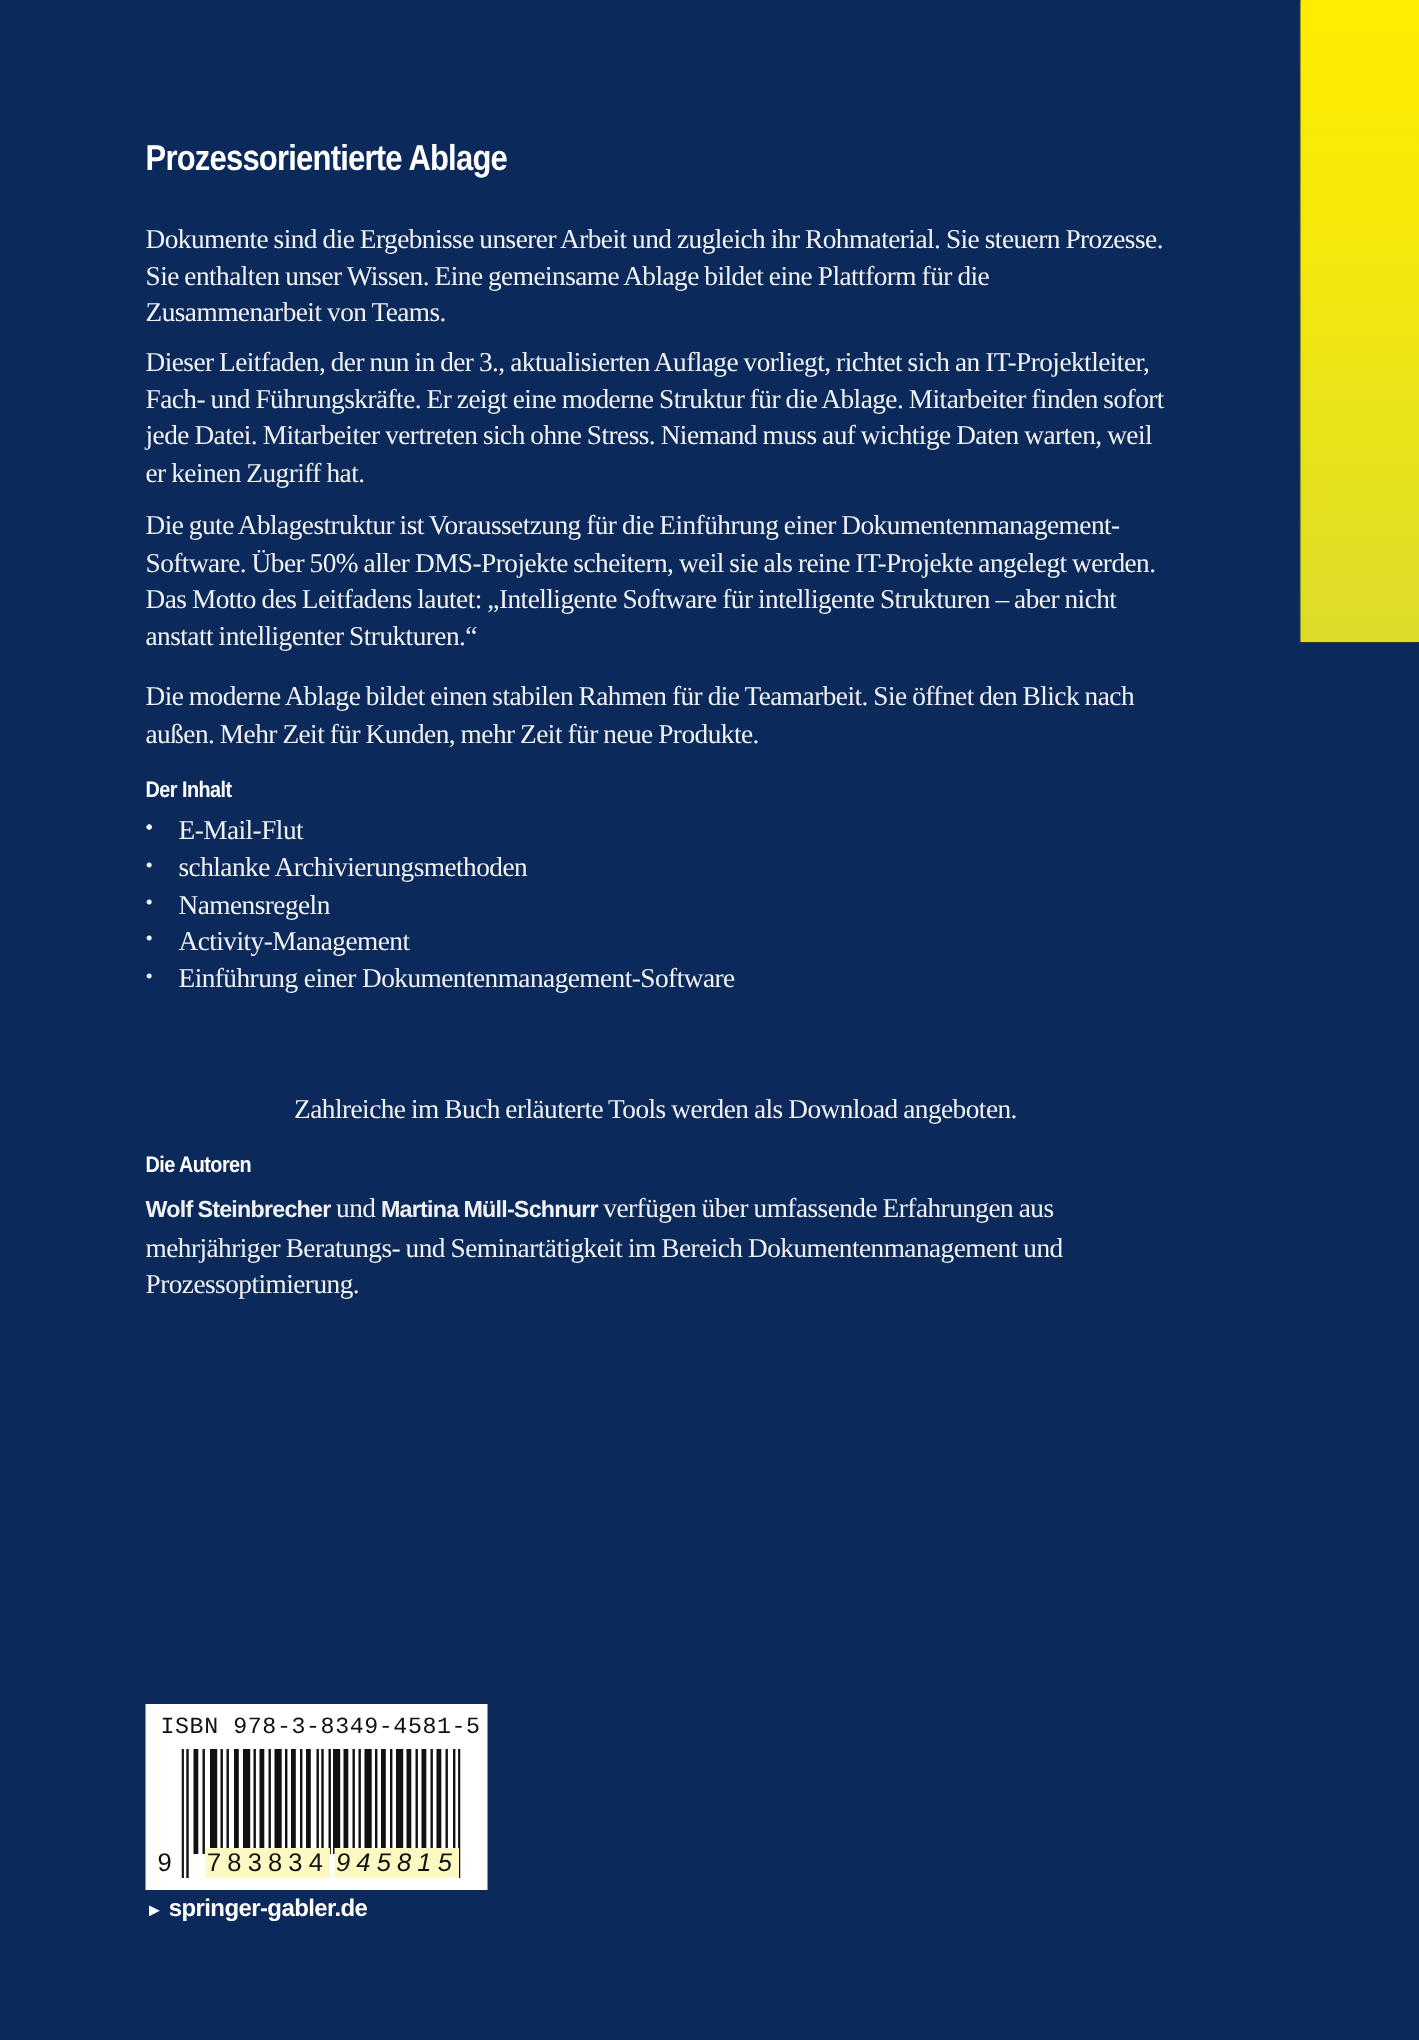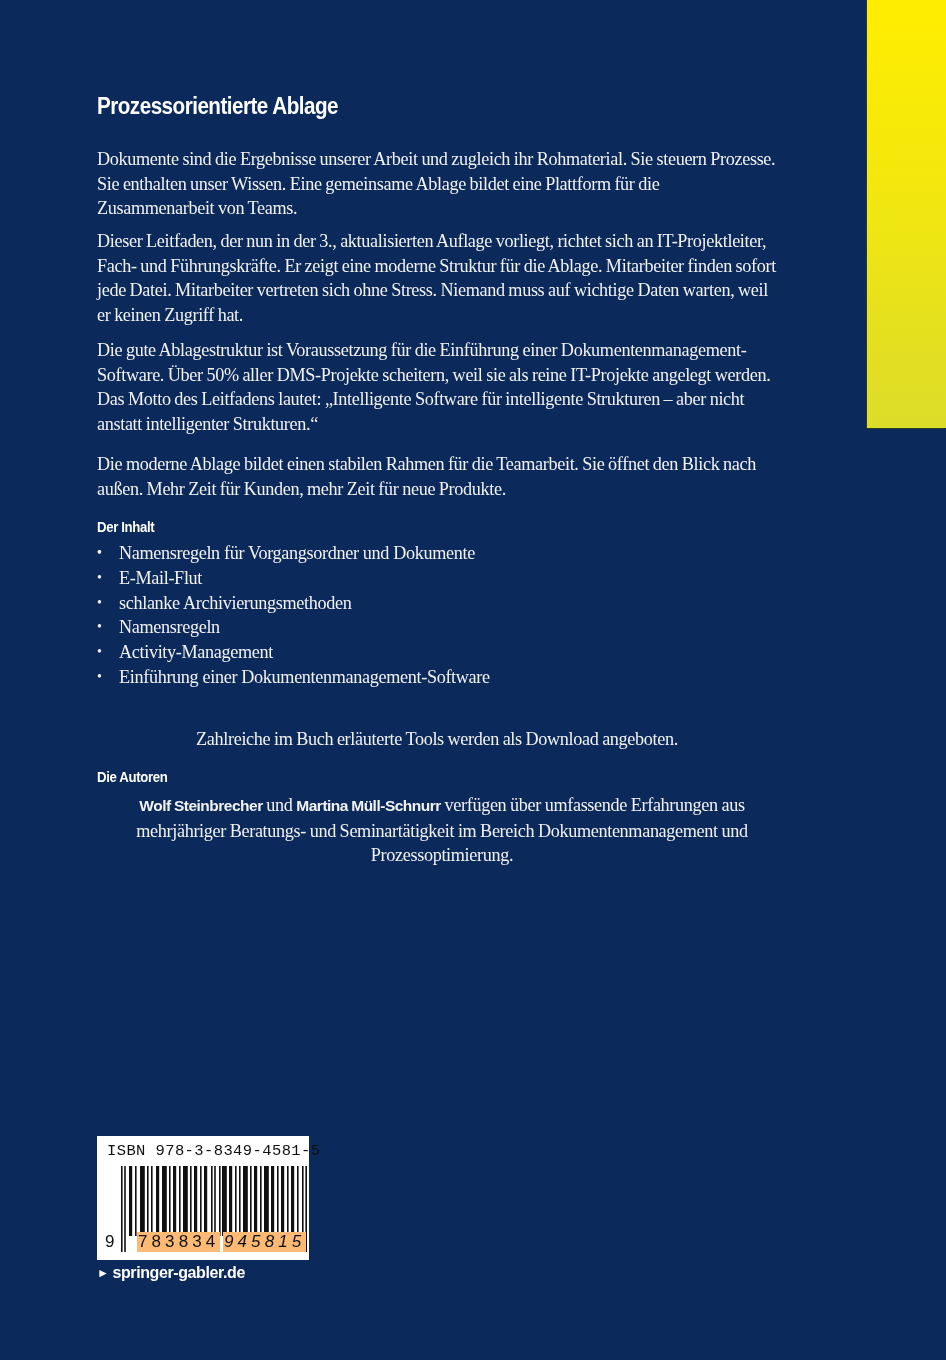--- a/index.html
+++ b/index.html
@@ -78,32 +78,32 @@
       white-space: nowrap;
     }
     ul.inhalt li .bullet {
       position: absolute;
       left: 0;
       top: 0;
       font-size: 14px;
     }
     .p5 { position: absolute; top: 640px; width: 680px; text-align: center; }
     .h-autoren { position: absolute; top: 681px; }
-    .p6 { position: absolute; top: 706px; width: 690px; text-align: center; }
+    .p6 { position: absolute; top: 706px; width: 690px; }
     .author {
       font-family: "Liberation Sans", "DejaVu Sans", sans-serif;
       font-weight: bold;
       font-size: 15.5px;
       letter-spacing: -0.5px;
     }
     .barcode-box {
       position: absolute;
       left: 97px;
       top: 1136px;
-      width: 212px;
+      width: 228px;
       height: 124px;
       background: #ffffff;
     }
     .isbn-text {
       position: absolute;
       left: 10px;
       top: 6px;
       font-family: "Liberation Mono", "DejaVu Sans Mono", monospace;
       font-size: 15.5px;
       color: #111;
@@ -116,21 +116,21 @@
       top: 30px;
       width: 186px;
       height: 86px;
     }
     .ean-digits {
       position: absolute;
       top: 96px;
       font-family: "Liberation Sans", "DejaVu Sans", sans-serif;
       font-size: 17px;
       color: #111;
-      background: #fdba74;
+      background: #fef9c3;
       letter-spacing: 4.1px;
       line-height: 20px;
       white-space: nowrap;
     }
     .ean-first { left: 8px; background: transparent; }
     .ean-left { left: 40px; padding: 0 1px; }
     .ean-right { left: 126px; padding: 0 1px; font-style: italic; }
     .publisher-link {
       position: absolute;
       left: 97px;
@@ -159,21 +159,21 @@
   <h1 class="title">Prozessorientierte Ablage</h1>
 
   <p class="body p1">Dokumente sind die Ergebnisse unserer Arbeit und zugleich ihr Rohmaterial. Sie steuern Prozesse. Sie enthalten unser Wissen. Eine gemeinsame Ablage bildet eine Plattform für die Zusammenarbeit von Teams.</p>
   <p class="body p2">Dieser Leitfaden, der nun in der 3., aktualisierten Auflage vorliegt, richtet sich an IT-Projektleiter, Fach- und Führungskräfte. Er zeigt eine moderne Struktur für die Ablage. Mitarbeiter finden sofort jede Datei. Mitarbeiter vertreten sich ohne Stress. Niemand muss auf wichtige Daten warten, weil er keinen Zugriff hat.</p>
   <p class="body p3">Die gute Ablagestruktur ist Voraussetzung für die Einführung einer Dokumenten­management-Software. Über 50% aller DMS-Projekte scheitern, weil sie als reine IT-Projekte angelegt werden. Das Motto des Leitfadens lautet: „Intelligente Software für intelligente Strukturen – aber nicht anstatt intelligenter Strukturen.“</p>
   <p class="body p4">Die moderne Ablage bildet einen stabilen Rahmen für die Teamarbeit. Sie öffnet den Blick nach außen. Mehr Zeit für Kunden, mehr Zeit für neue Produkte.</p>
 
   <div class="sec-heading h-inhalt">Der Inhalt</div>
   <ul class="inhalt">
     <li><span class="bullet">•</span></li>
-    <li><span class="bullet">•</span><span>Namensregeln für Vorgangsordner und Dokumente</span></li>
+    <li><span class="bullet">•</span></li>
     <li><span class="bullet">•</span><span>E-Mail-Flut</span></li>
     <li><span class="bullet">•</span><span>schlanke Archivierungsmethoden</span></li>
     <li><span class="bullet">•</span><span>Namensregeln</span></li>
     <li><span class="bullet">•</span><span>Activity-Management</span></li>
     <li><span class="bullet">•</span><span>Einführung einer Dokumentenmanagement-Software</span></li>
   </ul>
 
   <p class="body p5">Zahlreiche im Buch erläuterte Tools werden als Download angeboten.</p>
 
   <div class="sec-heading h-autoren">Die Autoren</div>

